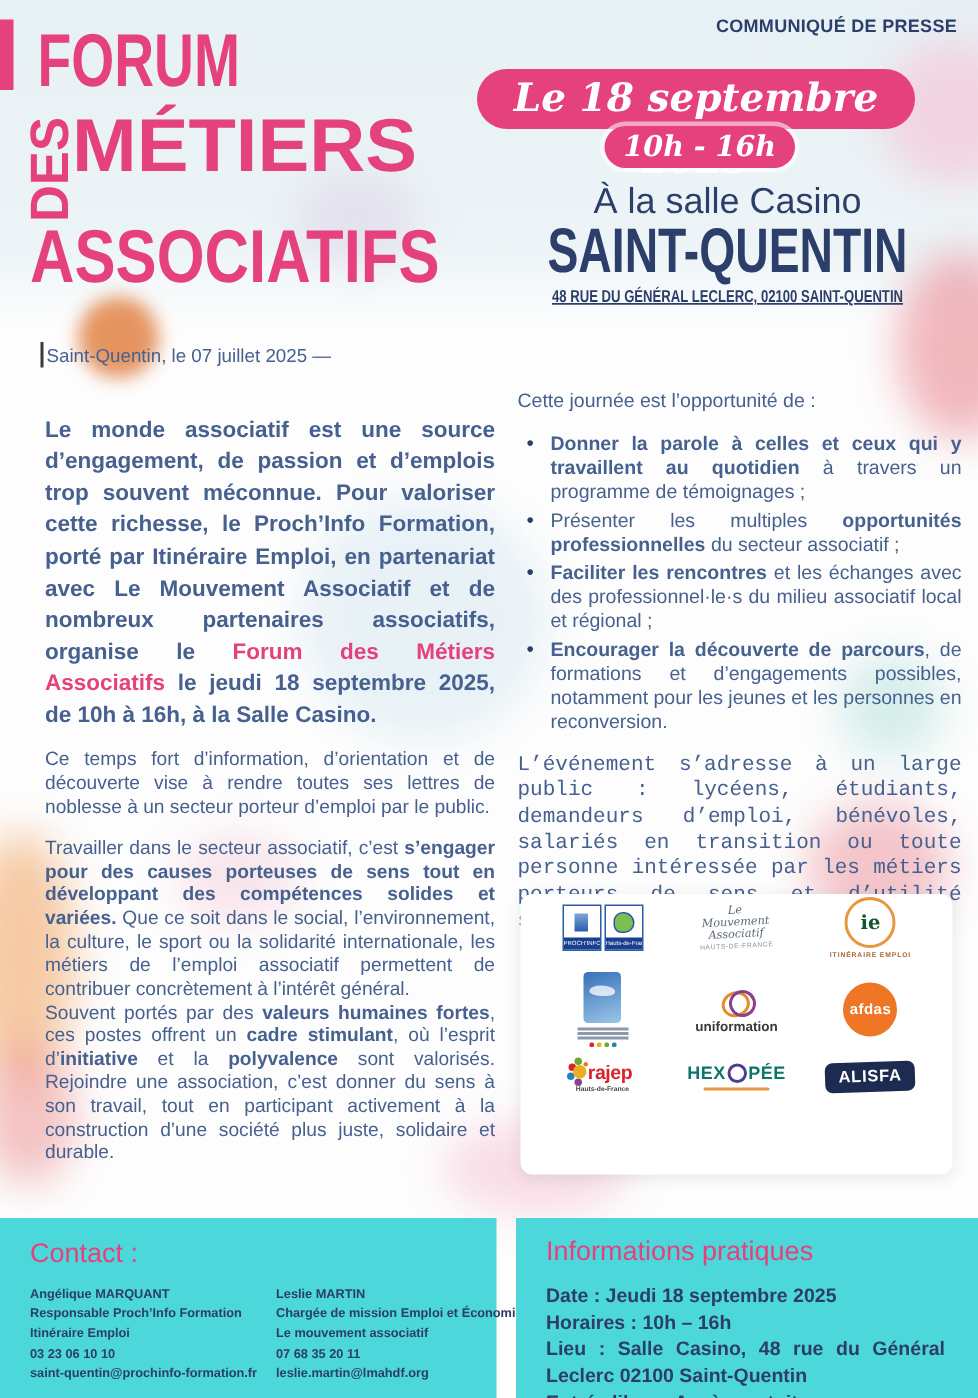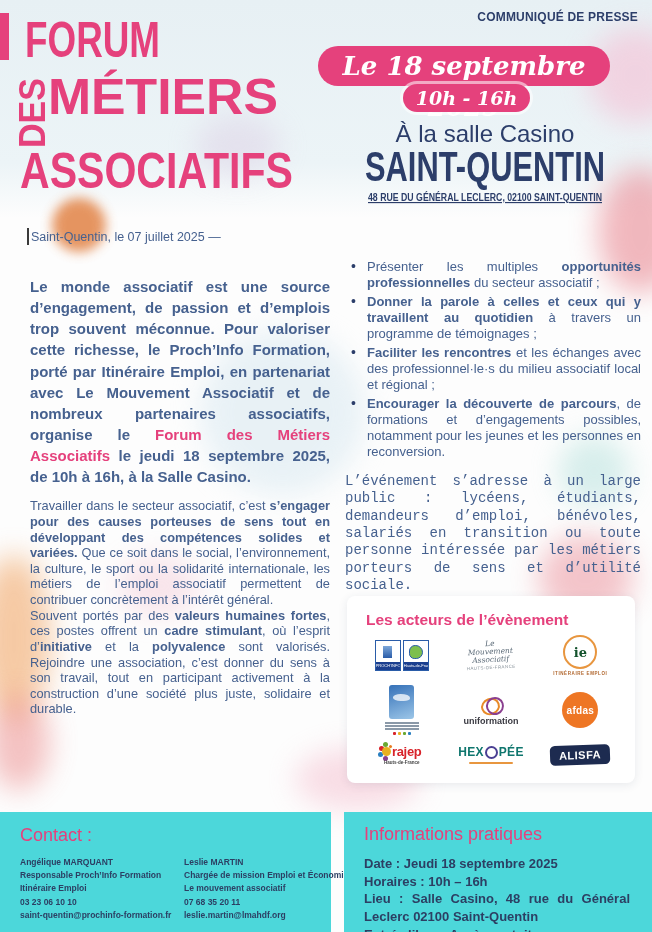--- a/index.html
+++ b/index.html
@@ -167,36 +167,37 @@
     <text x="25" y="57" font-family="Liberation Sans,sans-serif" font-size="50" font-weight="700" textLength="135" lengthAdjust="spacingAndGlyphs" fill="#e5417c">FORUM</text>
     <text transform="translate(45,148) rotate(-90)" font-family="Liberation Sans,sans-serif" font-size="36" font-weight="700" textLength="70" lengthAdjust="spacingAndGlyphs" fill="#e5417c">DES</text>
     <text x="48" y="114" font-family="Liberation Sans,sans-serif" font-size="50" font-weight="700" textLength="230" lengthAdjust="spacingAndGlyphs" fill="#e5417c">MÉTIERS</text>
     <text x="20" y="188" font-family="Liberation Sans,sans-serif" font-size="50" font-weight="700" textLength="273" lengthAdjust="spacingAndGlyphs" fill="#e5417c">ASSOCIATIFS</text>
   </svg>
 
   <div class="dateline">Saint-Quentin, le 07 juillet 2025 —</div>
 
   <div class="col-left">
     <p class="intro"><span class="r-n">Le monde associatif est une source d’engagement, de passion et d’emplois trop souvent méconnue. Pour valoriser cette richesse, le Proch’Info Formation, porté par Itinéraire Emploi, en partenariat avec Le Mouvement Associatif et de nombreux partenaires associatifs, organise le </span><span class="r-p">Forum des Métiers Associatifs</span><span class="r-n"> le jeudi 18 septembre 2025, de 10h à 16h, à la Salle Casino.</span></p>
+    <p class="para">Ce temps fort d’information, d’orientation et de découverte vise à rendre toutes ses lettres de noblesse à un secteur porteur d’emploi par le public.</p>
     <p class="para tight"><span class="r-n">Travailler dans le secteur associatif, c’est </span><span class="r-b">s’engager pour des causes porteuses de sens tout en développant des compétences solides et variées.</span><span class="r-n"> Que ce soit dans le social, l’environnement, la culture, le sport ou la solidarité internationale, les métiers de l’emploi associatif permettent de contribuer concrètement à l’intérêt général.</span></p>
     <p class="para tight"><span class="r-n">Souvent portés par des </span><span class="r-b">valeurs humaines fortes</span><span class="r-n">, ces postes offrent un </span><span class="r-b">cadre stimulant</span><span class="r-n">, où l’esprit d’</span><span class="r-b">initiative</span><span class="r-n"> et la </span><span class="r-b">polyvalence</span><span class="r-n"> sont valorisés. Rejoindre une association, c’est donner du sens à son travail, tout en participant activement à la construction d’une société plus juste, solidaire et durable.</span></p>
   </div>
 
   <div class="col-right">
+    <p class="rc-intro">Cette journée est l’opportunité de :</p>
     <ul class="bullets">
+      <li><span class="r-b">Donner la parole à celles et ceux qui y travaillent au quotidien</span><span class="r-n"> à travers un programme de témoignages ;</span></li>
       <li><span class="r-n">Présenter les multiples </span><span class="r-b">opportunités professionnelles</span><span class="r-n"> du secteur associatif ;</span></li>
-      <li><span class="r-b">Donner la parole à celles et ceux qui y travaillent au quotidien</span><span class="r-n"> à travers un programme de témoignages ;</span></li>
       <li><span class="r-b">Faciliter les rencontres</span><span class="r-n"> et les échanges avec des professionnel·le·s du milieu associatif local et régional ;</span></li>
       <li><span class="r-b">Encourager la découverte de parcours</span><span class="r-n">, de formations et d’engagements possibles, notamment pour les jeunes et les personnes en reconversion.</span></li>
     </ul>
     <p class="closing">L’événement s’adresse à un large public : lycéens, étudiants, demandeurs d’emploi, bénévoles, salariés en transition ou toute personne intéressée par les métiers porteurs de sens et d’utilité sociale.</p>
   </div>
 
   <div class="actors">
-    <div class="actors-title">Les acteurs de l’évènement</div>
     <div class="logo-grid">
 
       <div class="logo">
         <div class="lp-pair">
           <div class="lp-badge">
               <div class="lp-ic">
                 <span class="lp-build"></span>
               </div>
             <div class="lp-strip">PROCH’INFO</div>
             </div>

